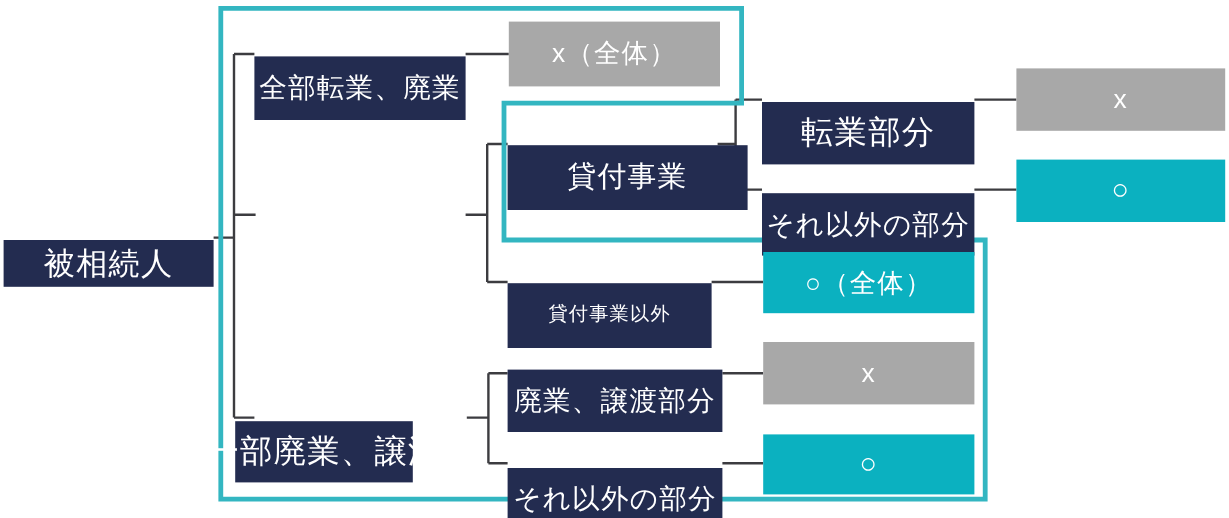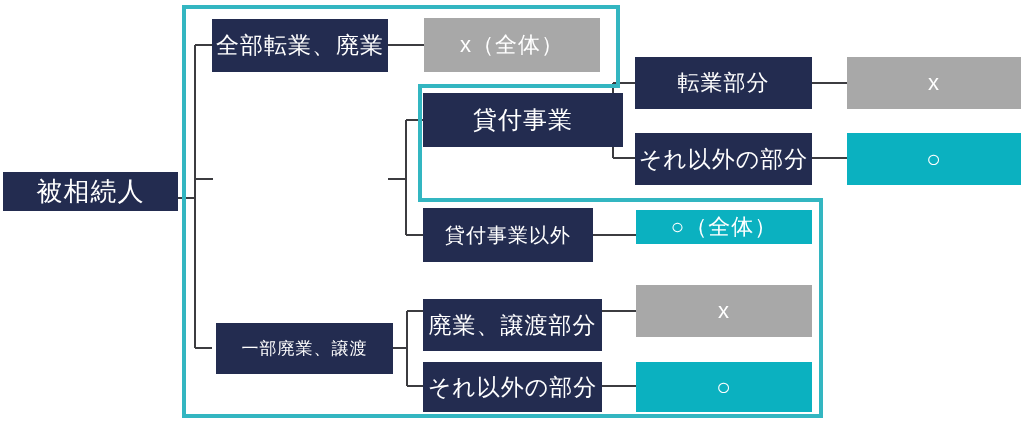--- a/index.html
+++ b/index.html
@@ -10,21 +10,21 @@
     overflow:hidden;
   }
   #wires{position:absolute;left:0;top:0;width:1024px;height:432px;}
   .outline{fill:none;stroke:var(--outline,#33b6c1);stroke-width:4;}
   .conn{fill:none;stroke:var(--connector,#3c3c40);stroke-width:2;}
   .box{
     position:absolute;display:flex;align-items:center;justify-content:center;
     color:var(--text,#ffffff);text-align:center;line-height:1.15;
     letter-spacing:1px;white-space:nowrap;
   }
-  .navy{background:var(--navy,#232c50);}
+  .navy{background:var(--navy,#232c50);margin-top:28px;}
   .gray{background:var(--gray,#a8a8a8);}
   .teal{background:var(--teal,#0bb1c0);}
 </style>
 </head>
 <body>
 
 <div id="stage">
 
   <svg id="wires" viewBox="0 0 1024 432">
     <path class="conn" d="M178 198 H195
@@ -54,30 +54,30 @@
   </svg>
 
   <div class="box navy" style="left:3px;top:172px;width:175px;height:39px;font-size:26px">被相続人</div>
 
   <div class="box navy" style="left:212px;top:19px;width:176px;height:53px;font-size:23px">全部転業、廃業</div>
   <div class="box gray" style="left:424px;top:18px;width:176px;height:54px;font-size:22px">x（全体）</div>
 
 
   <div class="box navy" style="left:423px;top:93px;width:200px;height:54px;font-size:24px">貸付事業</div>
 
-  <div class="box navy" style="left:635px;top:57px;width:177px;height:52px;font-size:22px">転業部分</div>
+  <div class="box navy" style="left:635px;top:57px;width:177px;height:52px;font-size:27px">転業部分</div>
   <div class="box gray" style="left:847px;top:57px;width:174px;height:52px;font-size:22px">x</div>
 
   <div class="box navy" style="left:635px;top:133px;width:177px;height:52px;font-size:23px">それ以外の部分</div>
   <div class="box teal" style="left:847px;top:133px;width:174px;height:52px;font-size:24px">○</div>
 
-  <div class="box navy" style="left:423px;top:208px;width:170px;height:54px;font-size:20px">貸付事業以外</div>
-  <div class="box teal" style="left:636px;top:210px;width:176px;height:34px;font-size:22px">○（全体）</div>
+  <div class="box navy" style="left:423px;top:208px;width:170px;height:54px;font-size:16px">貸付事業以外</div>
+  <div class="box teal" style="left:636px;top:210px;width:176px;height:51px;font-size:22px">○（全体）</div>
 
-  <div class="box navy" style="left:216px;top:323px;width:177px;height:51px;font-size:17px">一部廃業、譲渡</div>
+  <div class="box navy" style="left:196px;top:323px;width:148px;height:51px;font-size:27px">一部廃業、譲渡</div>
 
-  <div class="box navy" style="left:423px;top:299px;width:179px;height:52px;font-size:23px">廃業、譲渡部分</div>
+  <div class="box navy" style="left:423px;top:280px;width:179px;height:52px;font-size:23px">廃業、譲渡部分</div>
   <div class="box gray" style="left:636px;top:285px;width:176px;height:52px;font-size:22px">x</div>
 
   <div class="box navy" style="left:423px;top:362px;width:179px;height:50px;font-size:23px">それ以外の部分</div>
   <div class="box teal" style="left:636px;top:362px;width:176px;height:50px;font-size:24px">○</div>
 
 </div>
 
 </body></html>

